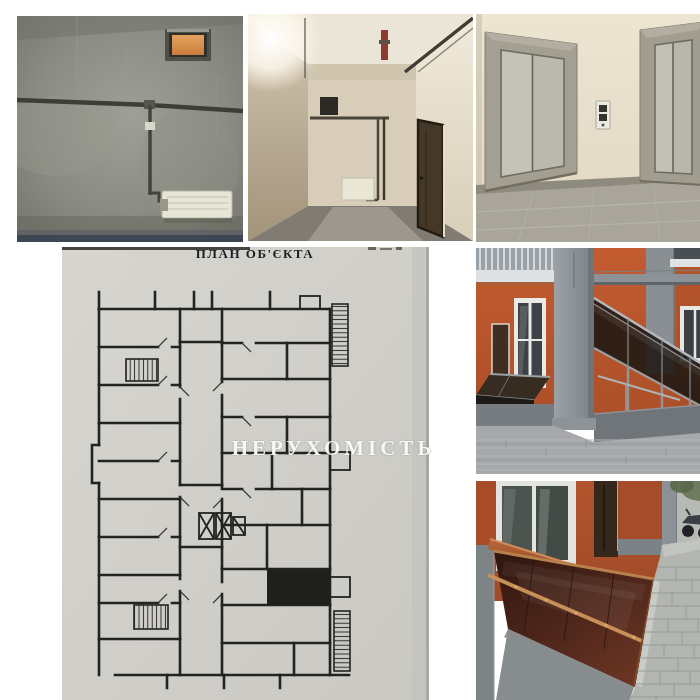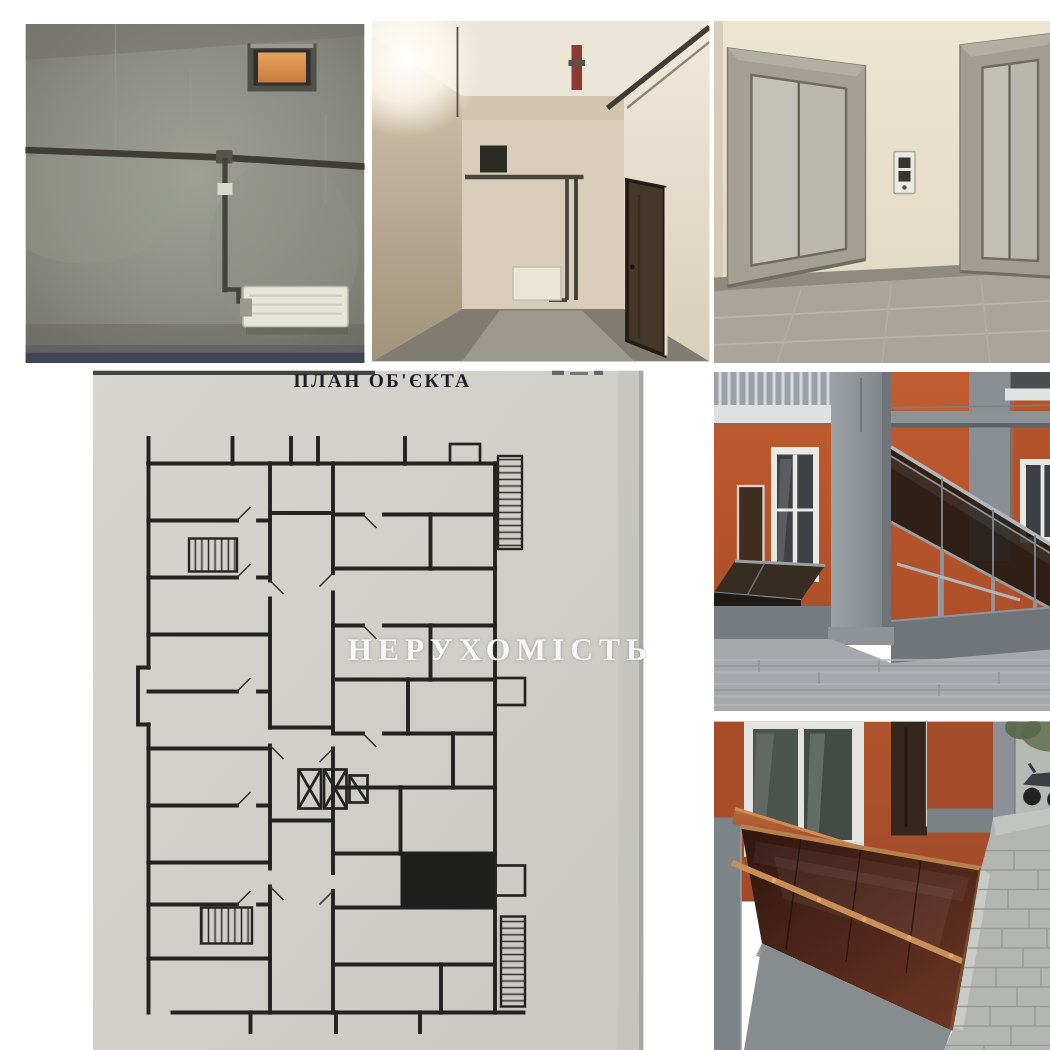--- a/index.html
+++ b/index.html
@@ -6,21 +6,21 @@
   .canvas{position:relative;width:700px;height:700px;background:#ffffff;overflow:hidden;
           font-family:"Liberation Serif","DejaVu Serif",serif;}
   figure.tile{position:absolute;margin:0;padding:12px;overflow:hidden;}
   figure.tile svg{display:block;}
   .plan-title{position:absolute;top:11px;left:58px;width:294px;text-align:center;
               font-weight:bold;font-size:13px;letter-spacing:1.5px;color:#1d1d26;}
   .watermark{position:absolute;left:227px;top:418px;width:236px;text-align:center;
              color:rgba(255,255,255,0.92);z-index:6;pointer-events:none;}
   .wm1{font-size:44px;font-weight:bold;letter-spacing:6px;line-height:40px;
        text-shadow:0 0 2px rgba(105,105,105,0.55),0 1px 1px rgba(90,90,90,0.35);}
-  .wm2{font-size:21px;font-weight:bold;letter-spacing:4px;margin-top:3px;
+  .wm2{font-size:21px;font-weight:bold;letter-spacing:4px;margin-top:18px;
        display:flex;align-items:center;justify-content:center;gap:5px;
        text-shadow:0 0 2px rgba(105,105,105,0.55);}
   .wm-tri{flex:0 0 auto;}
 </style>
 </head>
 <body>
 
 <div class="canvas">
 
   <figure class="tile" style="left:5px;top:4px;width:226px;height:226px">

